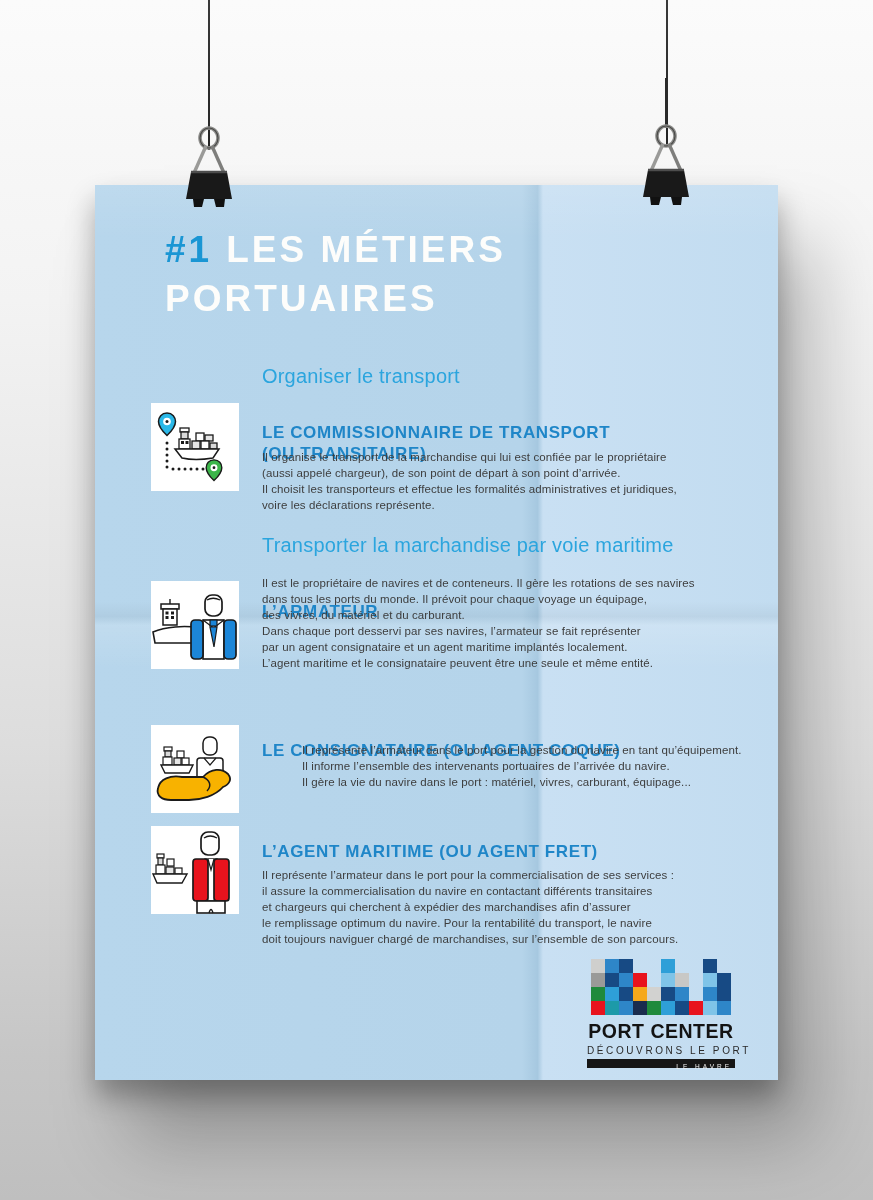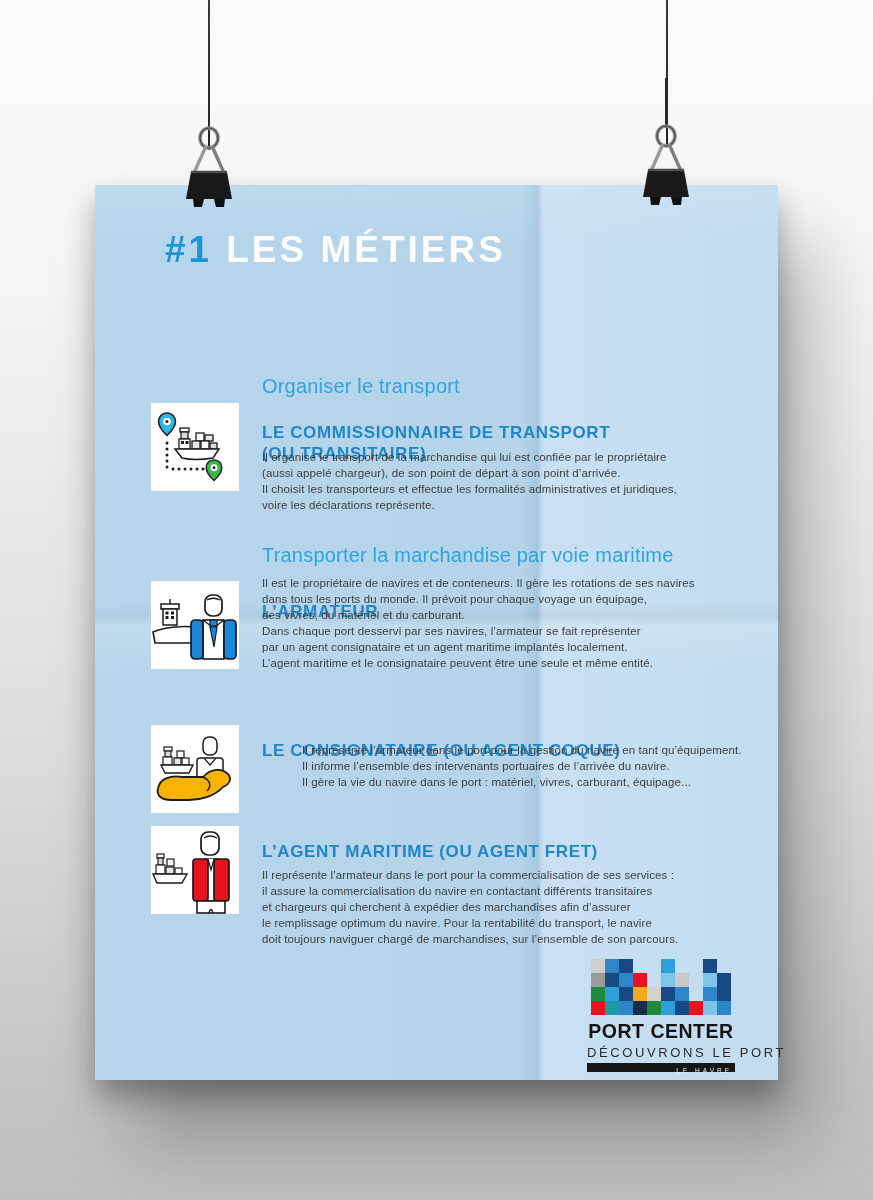--- a/index.html
+++ b/index.html
@@ -21,39 +21,39 @@
     position:absolute;left:95px;top:185px;width:683px;height:895px;z-index:2;
     background:
       linear-gradient(180deg,rgba(255,255,255,.10) 0%,rgba(255,255,255,0) 6%,rgba(0,0,0,0) 46.5%,rgba(0,0,0,.045) 48.2%,rgba(255,255,255,.14) 49.2%,rgba(255,255,255,0) 54%),
       linear-gradient(90deg,#b7d6ec 0%,#b5d4ea 62.5%,#a6c8e0 64.8%,#c9e0f3 65.6%,#c2dcf0 100%);
     box-shadow:0 16px 26px rgba(0,0,0,.30), 34px 60px 70px rgba(0,0,0,.25);
   }
   
   .title{position:absolute;left:70px;top:40px;font-weight:bold;font-size:37px;line-height:49px;letter-spacing:3px;color:#fdfdfb;}
   .title .num{color:#1a96d4;margin-right:14px;}
   
-  .section-heading{position:absolute;left:167px;font-size:20px;font-weight:400;color:#2ba5de;letter-spacing:.2px;margin-top:10px;}
+  .section-heading{position:absolute;left:167px;font-size:20px;font-weight:400;color:#2ba5de;letter-spacing:.2px;}
   .sh-1{top:180px;}
   .sh-2{top:349px;}
   
   .job-title{position:absolute;left:167px;font-size:17px;line-height:21px;font-weight:bold;color:#1f86c8;letter-spacing:.6px;white-space:pre-line;margin-top:24px;}
   .job-desc{position:absolute;left:167px;font-size:11.5px;line-height:16px;color:#3d3d3d;white-space:pre-line;letter-spacing:.1px;}
   .jt-1{top:213px;} .jd-1{top:264px;}
   .jt-2{top:392px;} .jd-2{top:390px;}
   .jt-3{top:531px;} .jd-3{top:557px;margin-left:40px;}
   .jt-4{top:632px;} .jd-4{top:682px;}
   
   .icon-box{position:absolute;left:56px;width:88px;height:88px;background:#ffffff;}
   .ib-1{top:218px;} .ib-2{top:396px;} .ib-3{top:540px;} .ib-4{top:641px;}
   .icon-box svg{display:block;width:88px;height:88px;}
   
   .logo{position:absolute;left:492px;top:774px;width:148px;}
   .mosaic{display:grid;grid-template-columns:repeat(10,14px);grid-auto-rows:14px;width:140px;margin:0 auto;}
   .logo-name{margin-top:4px;font-size:19.5px;font-weight:bold;color:#131313;letter-spacing:.5px;text-align:center;transform:scaleY(1.08);}
-  .logo-tagline{margin-top:3px;font-size:13px;color:#2a2a2a;letter-spacing:2.6px;text-align:center;white-space:nowrap;}
+  .logo-tagline{margin-top:3px;font-size:10px;color:#2a2a2a;letter-spacing:2.6px;text-align:center;white-space:nowrap;}
   .logo-bar{margin-top:3px;height:9px;background:#161616;text-align:right;line-height:9px;}
   .logo-bar span{color:#f2f2f2;font-size:6.5px;letter-spacing:3px;padding-right:3px;}
 </style>
 </head>
 <body>
 
 <div class="string left"></div>
 <div class="string right"></div>
 
 <svg class="clip left" viewBox="0 0 56 128">
@@ -76,20 +76,21 @@
   <polygon points="10,92 46,92 51,119 5,119" fill="#191919"></polygon>
   <line x1="10" y1="92" x2="46" y2="92" stroke="#4d4d4d" stroke-width="2.4"></line>
   <polygon points="12,119 23,119 21,127 13,127" fill="#111"></polygon>
   <polygon points="33,119 44,119 43,127 35,127" fill="#111"></polygon>
 </svg>
 
 <div class="poster">
 
   <div class="title">
     <div><span class="num">#1</span><span>LES MÉTIERS</span></div>
+    <div>PORTUAIRES</div>
   </div>
 
   <div class="section-heading sh-1">Organiser le transport</div>
 
   <div class="icon-box ib-1">
     <svg viewBox="0 0 88 88">
       <g fill="#1a1a1a">
         <circle cx="16" cy="40" r="1.5"></circle>
           <circle cx="16" cy="46" r="1.5"></circle>
           <circle cx="16" cy="52" r="1.5"></circle>

